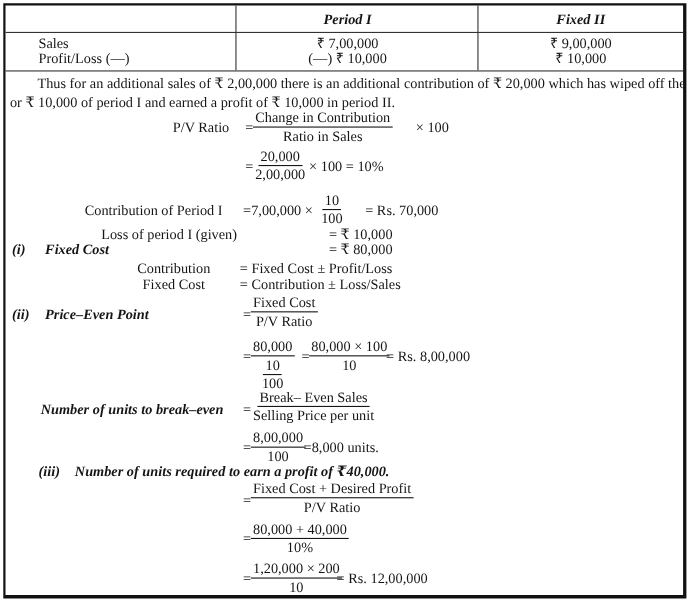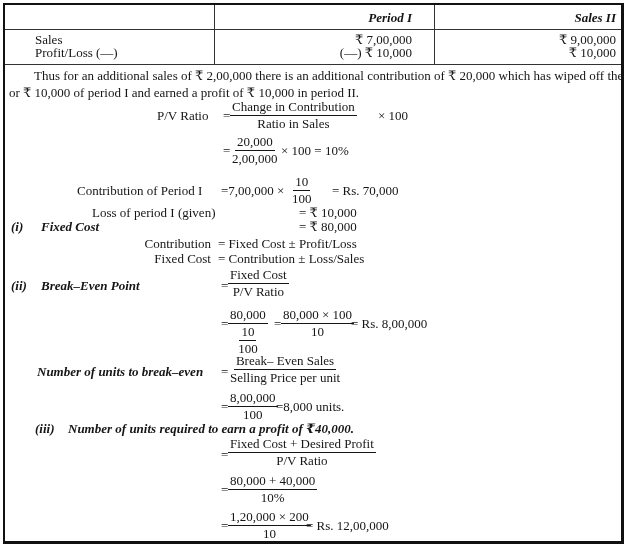--- a/index.html
+++ b/index.html
@@ -4,37 +4,37 @@
 <style>
   html, body { margin: 0; padding: 0; background: #ffffff; }
   body { width: 626px; height: 548px; position: relative; overflow: hidden;
          font-family: "Liberation Serif", "DejaVu Serif", serif; color: #151515; font-size: 13px; }
   .frame { position: absolute; left: 3px; top: 3px; width: 616px; height: 536px;
            border: 2px solid #111; border-right-width: 3px; border-bottom-width: 3px; box-sizing: content-box; }
   .hline { position: absolute; left: 0; right: 0; height: 0; border-top: 1px solid #333; }
   .vline { position: absolute; top: 0; width: 0; border-left: 1px solid #333; }
   .abs { position: absolute; white-space: nowrap; line-height: 14px; }
   .bi { font-weight: bold; font-style: italic; }
-  .right { text-align: right; }
+  .right { text-align: center; font-family: Liberation Serif, serif; }
   .frac { position: absolute; display: inline-flex; flex-direction: column; align-items: center; line-height: 14px; text-align: right; }
   .frac .num { padding: 0 2px 1px; border-bottom: 1px solid #151515; }
   .frac .den { padding: 1px 2px 0; }
 </style>
 </head>
 <body>
 
 <div class="frame">
 
   <div class="hline" style="top:24px"></div>
   <div class="hline" style="top:59px"></div>
   <div class="vline" style="left:209px;height:59px"></div>
   <div class="vline" style="left:429px;height:59px"></div>
 
   <div class="abs bi right" style="left:215px;width:192px;top:6px">Period I</div>
-  <div class="abs bi right" style="left:435px;width:176px;top:6px">Sales II</div>
+  <div class="abs bi right" style="left:435px;width:176px;top:6px">Fixed II</div>
 
   <div class="abs" style="left:30px;top:28px">Sales</div>
   <div class="abs" style="left:30px;top:41px">Profit/Loss (—)</div>
   <div class="abs right" style="left:215px;width:192px;top:28px">₹ 7,00,000</div>
   <div class="abs right" style="left:215px;width:192px;top:41px">(—) ₹ 10,000</div>
   <div class="abs right" style="left:435px;width:176px;top:28px">₹ 9,00,000</div>
   <div class="abs right" style="left:435px;width:176px;top:41px">₹ 10,000</div>
 
   <div class="abs" style="left:29px;top:64px">Thus for an additional sales of ₹ 2,00,000 there is an additional contribution of ₹ 20,000 which has wiped off the loss</div>
   <div class="abs" style="left:4px;top:81px">or ₹ 10,000 of period I and earned a profit of ₹ 10,000  in period II.</div>
@@ -68,21 +68,21 @@
   <div class="abs bi" style="left:6px;top:215px">(i)</div>
   <div class="abs bi" style="left:36px;top:215px">Fixed Cost</div>
   <div class="abs" style="left:294px;top:215px">= ₹ 80,000</div>
 
   <div class="abs right" style="left:100px;width:106px;top:232px">Contribution</div>
   <div class="abs" style="left:213px;top:232px">= Fixed Cost ± Profit/Loss</div>
   <div class="abs right" style="left:100px;width:106px;top:247px">Fixed Cost</div>
   <div class="abs" style="left:213px;top:247px">= Contribution ± Loss/Sales</div>
 
   <div class="abs bi" style="left:6px;top:274px">(ii)</div>
-  <div class="abs bi" style="left:36px;top:274px">Break–Even Point</div>
+  <div class="abs bi" style="left:36px;top:274px">Price–Even Point</div>
   <div class="abs" style="left:216px;top:274px">=</div>
   <div class="frac" style="left:223px;top:263px">
     <span class="num">Fixed Cost</span>
     <span class="den">P/V Ratio</span>
   </div>
 
   <div class="abs" style="left:216px;top:312px">=</div>
   <div class="frac" style="left:223px;top:303px">
     <span class="num">80,000</span>
     <span class="den" style="display:flex;flex-direction:column;align-items:center;padding-top:1px">

